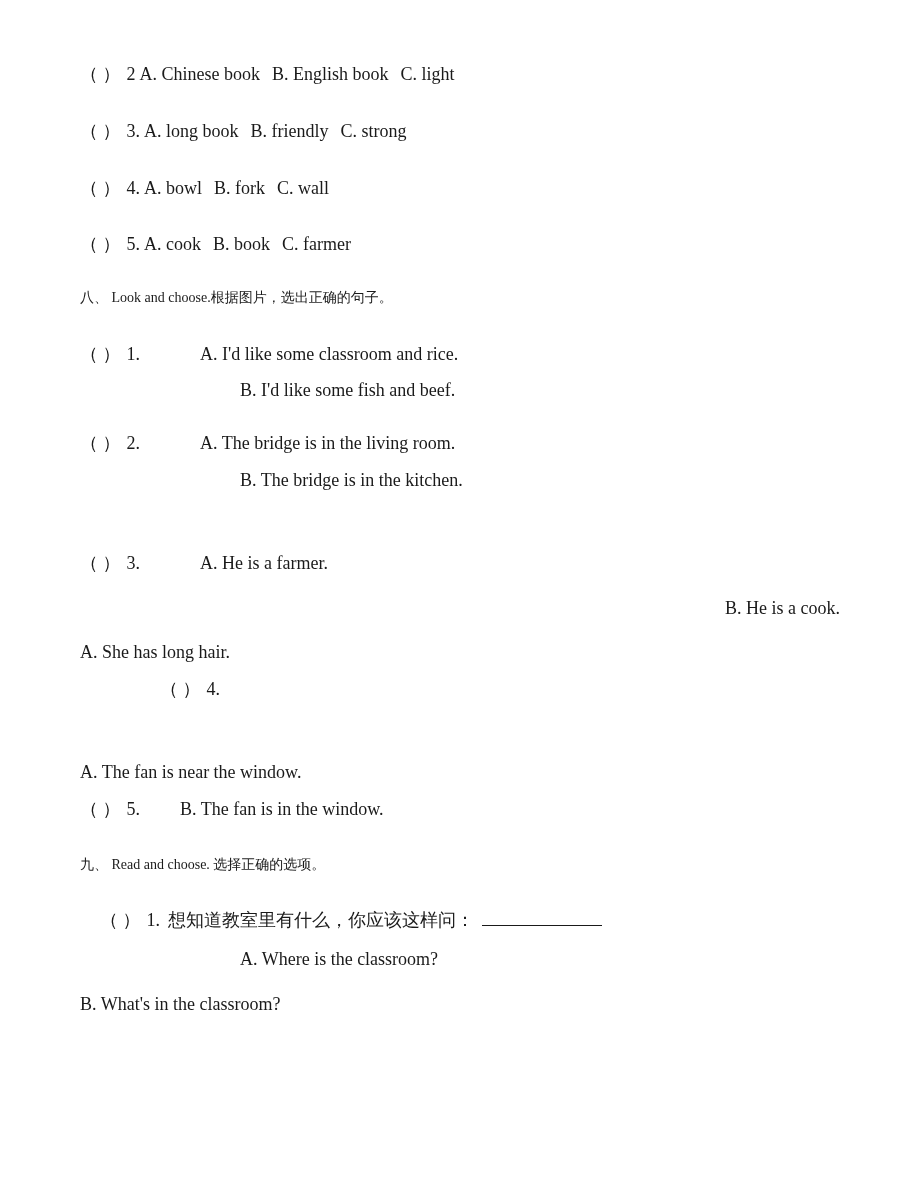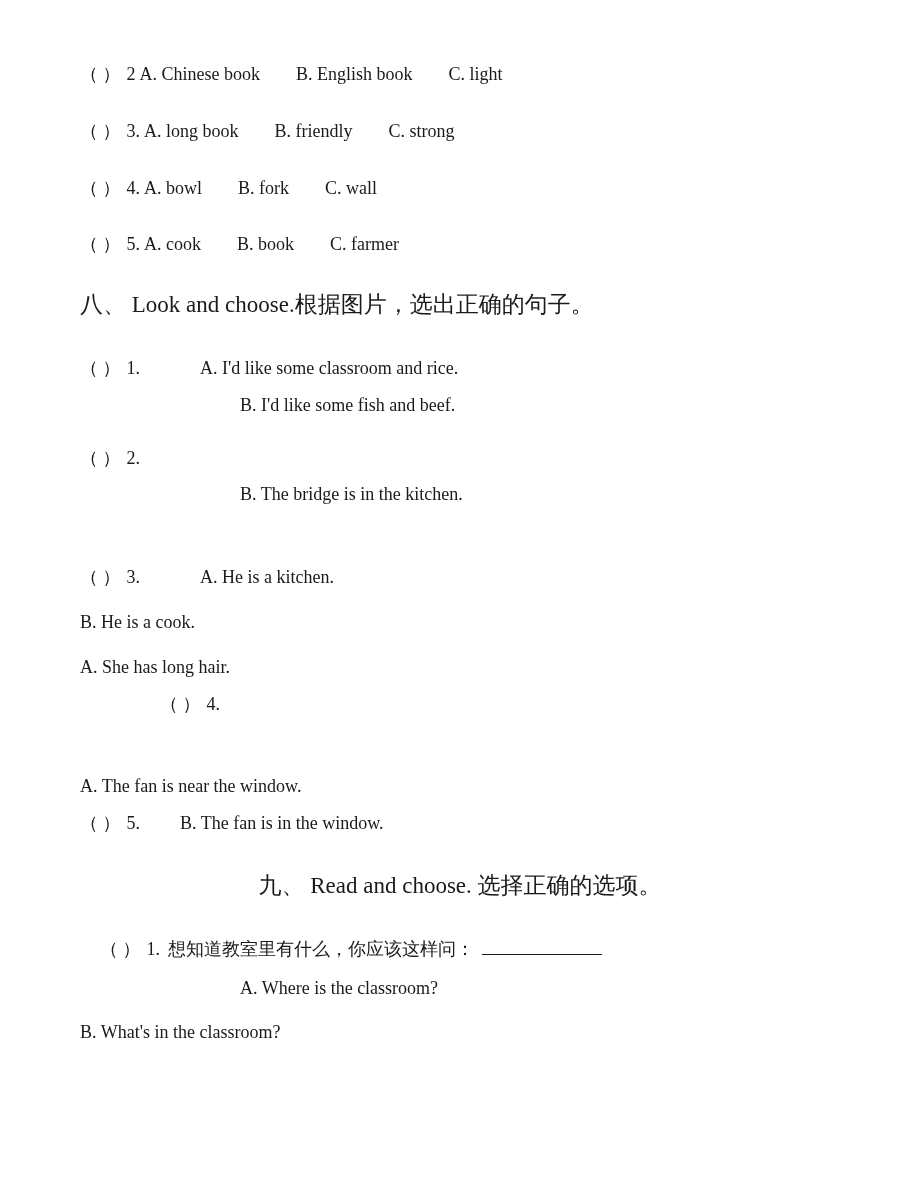--- a/index.html
+++ b/index.html
@@ -31,33 +31,33 @@
       white-space: nowrap;
     }
 
     .question-num {
       margin-right: 4px;
       white-space: nowrap;
     }
 
     .options {
       display: flex;
-      gap: 36px;
+      gap: 12px;
       flex-wrap: wrap;
       align-items: center;
     }
 
     .option {
       white-space: nowrap;
     }
 
     .section-header {
       margin-bottom: 30px;
       margin-top: 10px;
-      font-size: 23px;
+      font-size: 14px;
     }
 
     .item-block {
       margin-bottom: 16px;
     }
 
     .item-row {
       display: flex;
       align-items: baseline;
       margin-bottom: 8px;
@@ -144,37 +144,38 @@
   </div>
   <div class="item-row-indent2">
     <span>B. I'd like some fish and beef.</span>
   </div>
 </div>
 
 <div class="item-block" style="margin-bottom: 24px;">
   <div class="item-row">
     <span class="bracket">（  ）</span>
     <span style="margin-right: 60px;">2.</span>
+    <span>A. The bridge is in the living room.</span>
   </div>
   <div class="item-row-indent2">
     <span>B. The bridge is in the kitchen.</span>
   </div>
 </div>
 
 <div style="height: 30px;"></div>
 
 <div class="item-block" style="margin-bottom: 16px;">
   <div class="item-row">
     <span class="bracket">（  ）</span>
     <span style="margin-right: 60px;">3.</span>
-    <span>A. He is a kitchen.</span>
-  </div>
-</div>
-
-<div class="item-row" style="margin-bottom: 16px;">
+    <span>A. He is a farmer.</span>
+  </div>
+</div>
+
+<div class="item-row" style="margin-bottom: 16px; justify-content: flex-end;">
   <span>B. He is a cook.</span>
 </div>
 
 <div class="item-row" style="margin-bottom: 8px;">
   <span>A. She has long hair.</span>
 </div>
 
 <div class="item-block" style="margin-bottom: 24px;">
   <div class="item-row-indent">
     <span class="bracket" style="margin-right: 6px;">（  ）</span>
@@ -189,21 +190,21 @@
 </div>
 
 <div class="item-block" style="margin-bottom: 30px;">
   <div class="item-row">
     <span class="bracket">（  ）</span>
     <span style="margin-right: 40px;">5.</span>
     <span>B.  The fan is in the window.</span>
   </div>
 </div>
 
-<div class="section-header" style="margin-top: 10px; text-align: center;">
+<div class="section-header" style="margin-top: 10px;">
   <span>九、</span>
   <span>Read and choose. 选择正确的选项。</span>
 </div>
 
 <div class="item-block" style="margin-bottom: 16px;">
   <div class="item-row" style="margin-left: 20px;">
     <span class="bracket">（  ）</span>
     <span style="margin-right: 8px;">1.</span>
     <span>想知道教室里有什么，你应该这样问：</span>
     <span class="underline"></span>

